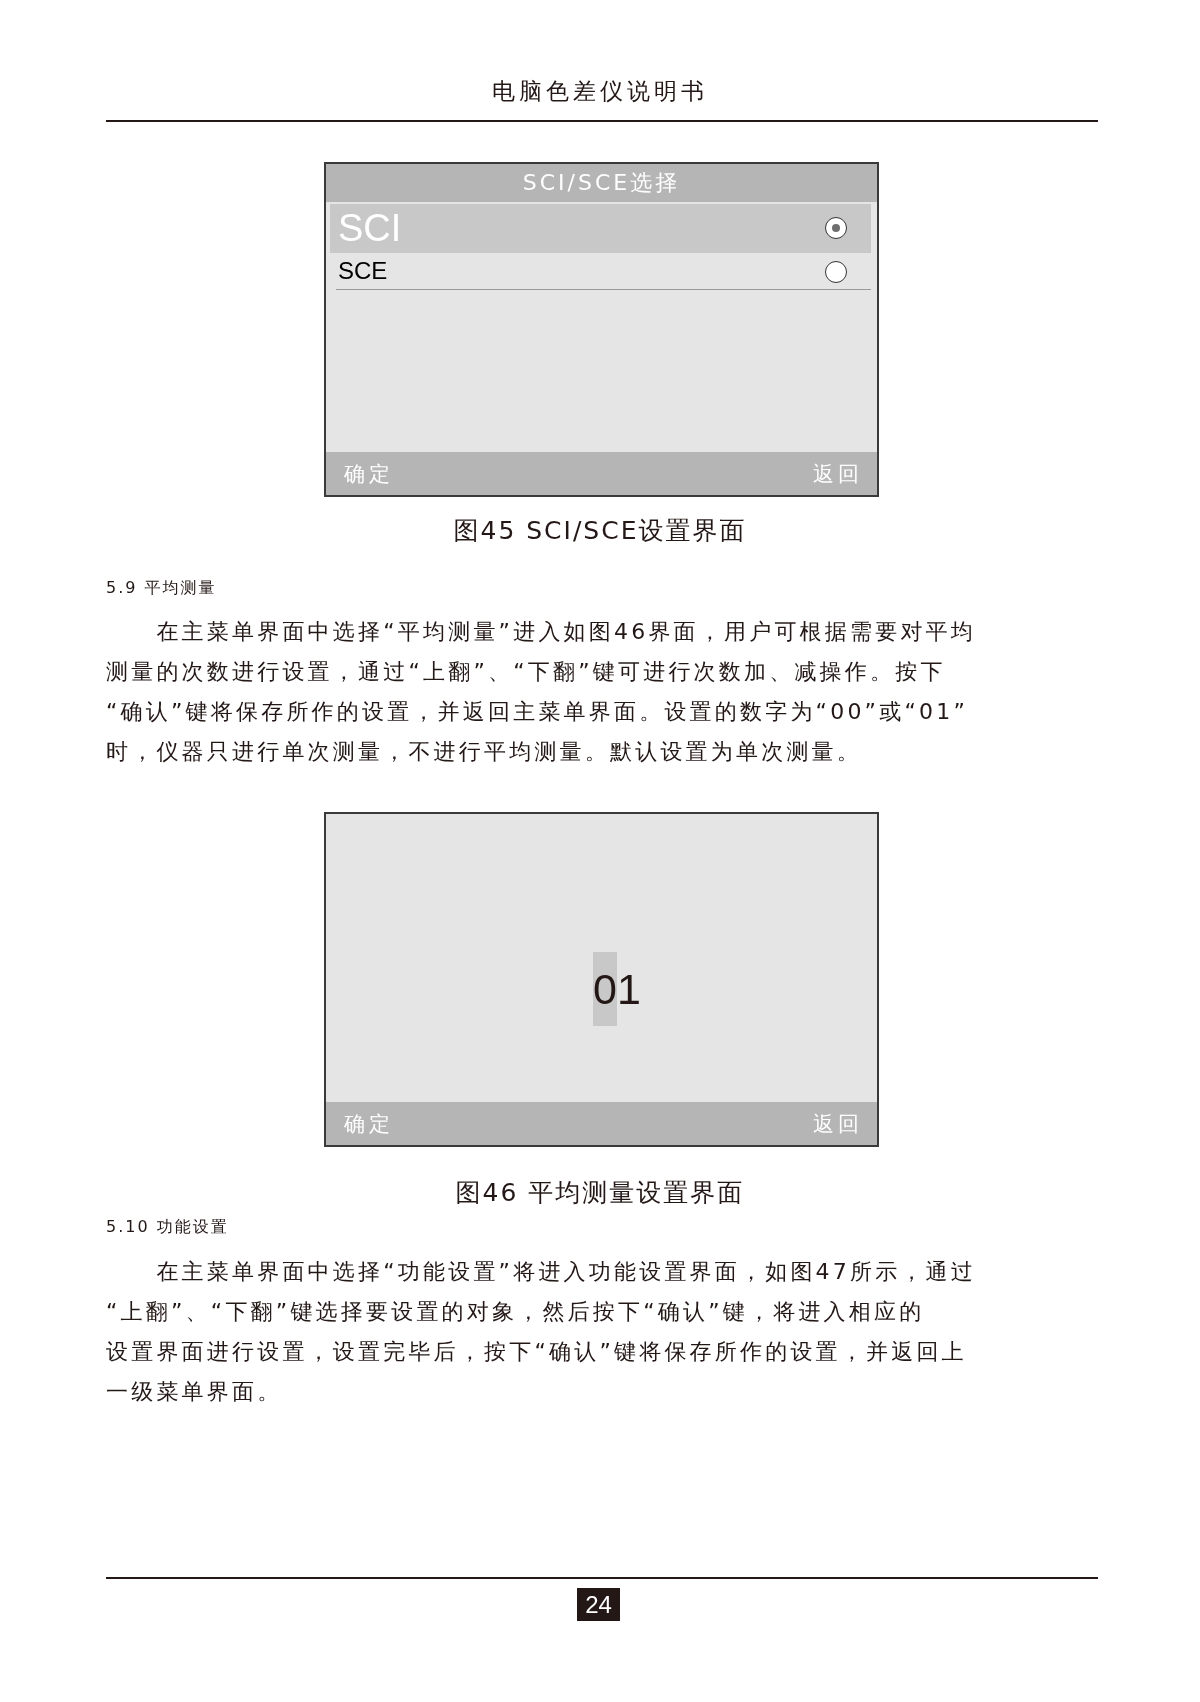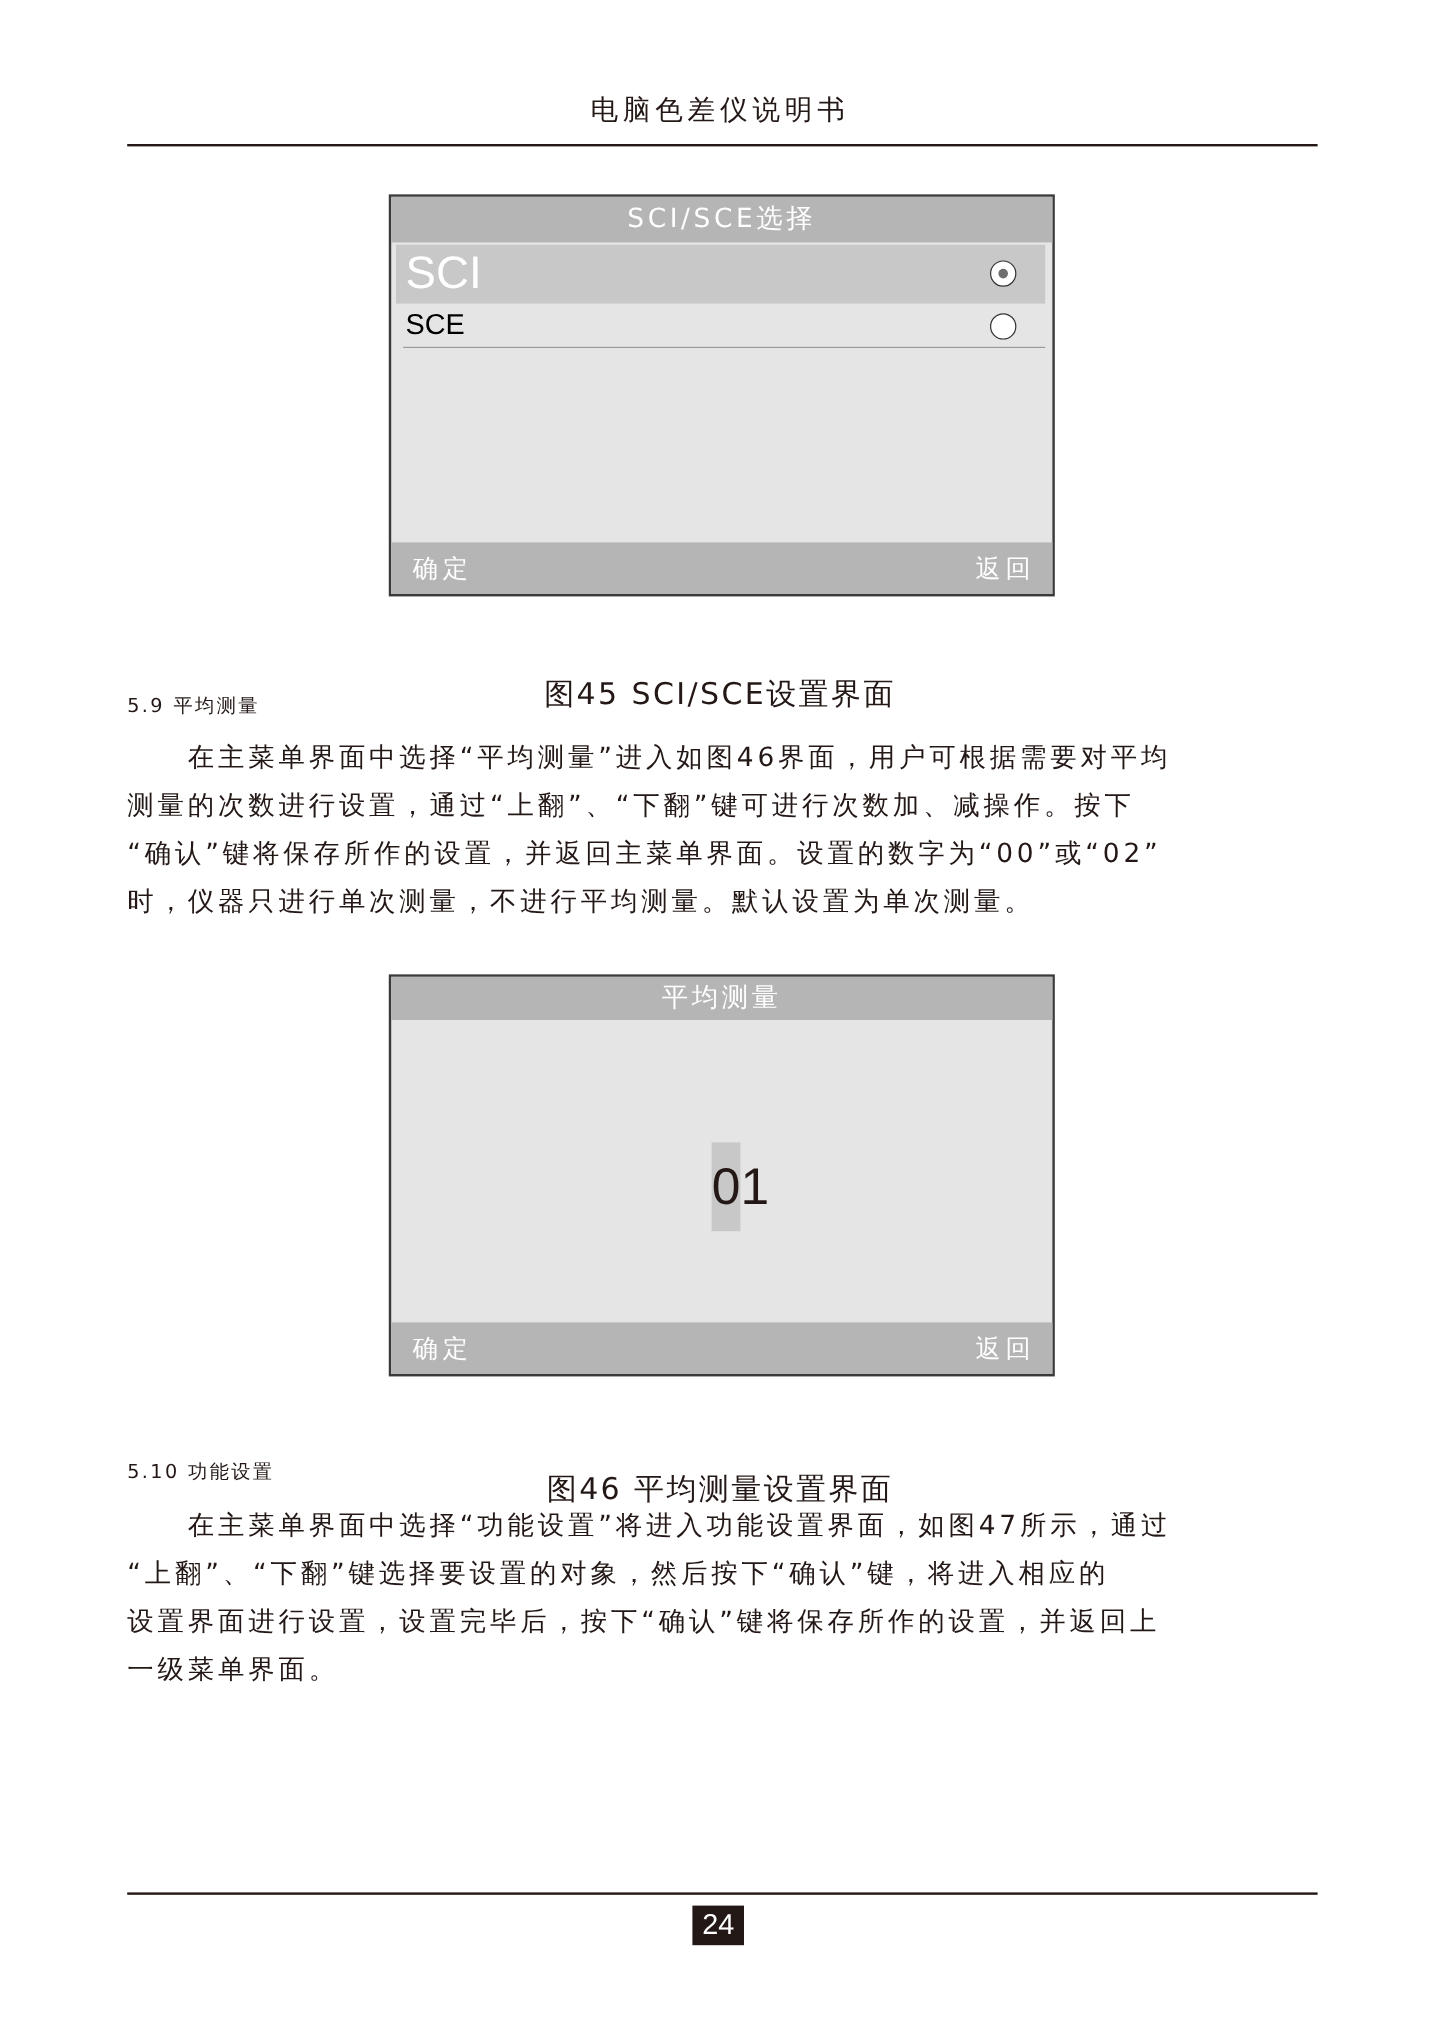--- a/index.html
+++ b/index.html
@@ -16,21 +16,21 @@
   .footbar .left { position: absolute; left: 18px; top: 8px; }
   .footbar .right { position: absolute; right: 14px; top: 8px; }
   .opt-row { position: absolute; left: 4px; right: 6px; }
   .opt-row.sel { background: #c8c8c8; }
   .opt-label { position: absolute; left: 8px; font-family: "Liberation Sans", sans-serif; }
   .radio { position: absolute; right: 24px; width: 22px; height: 22px; border: 1.5px solid #333;
            border-radius: 50%; background: #ffffff; box-sizing: border-box; }
   .radio .dot { position: absolute; left: 50%; top: 50%; width: 8px; height: 8px; margin: -4px 0 0 -4px;
                 border-radius: 50%; background: #6e6e6e; }
   .divider { position: absolute; left: 10px; right: 6px; height: 1px; background: #9a9a9a; }
-  .caption { left: 0; width: 1200px; text-align: center; font-size: 25px; letter-spacing: 2px; margin-top: 48px; }
+  .caption { left: 0; width: 1200px; text-align: center; font-size: 25px; letter-spacing: 2px; }
   .section { left: 106px; font-size: 16px; letter-spacing: 2px; }
   .para { left: 106px; width: 992px; font-size: 22px; line-height: 40px; letter-spacing: 3.2px;
           text-align: justify; }
   .para .line { display: block; white-space: nowrap; }
   .digits { position: absolute; left: 0; right: 0; top: 138px; text-align: center;
             font-family: "Liberation Sans", sans-serif; font-size: 43px; line-height: 74px; color: #231815; margin-left: 31px; }
   .digits .cursor { background: #c8c8c8; display: inline-block; }
   .pagenum { left: 577px; top: 1588px; width: 43px; height: 33px; background: #231815; color: #fff;
              text-align: center; font-family: "Liberation Sans", sans-serif; font-size: 24px; line-height: 33px; }
 </style>
@@ -60,26 +60,25 @@
     <span class="left">确定</span>
     <span class="right">返回</span>
   </div>
 </div>
 <div class="abs caption" style="top:514px;">图45 SCI/SCE设置界面</div>
 
 <div class="abs section" style="top:578px;">5.9 平均测量</div>
 <div class="abs para" style="top:612px;">
   <span class="line">　　在主菜单界面中选择“平均测量”进入如图46界面，用户可根据需要对平均</span>
   <span class="line">测量的次数进行设置，通过“上翻”、“下翻”键可进行次数加、减操作。按下</span>
-  <span class="line">“确认”键将保存所作的设置，并返回主菜单界面。设置的数字为“00”或“02”</span>
+  <span class="line">“确认”键将保存所作的设置，并返回主菜单界面。设置的数字为“00”或“01”</span>
   <span class="line">时，仪器只进行单次测量，不进行平均测量。默认设置为单次测量。</span>
 </div>
 
 <div class="abs screen" style="top:812px; height:331px;">
-  <div class="titlebar" style="height:36px; line-height:36px;">平均测量</div>
   <div class="digits">
     <span class="cursor">0</span><span>1</span>
   </div>
   <div class="footbar">
     <span class="left">确定</span>
     <span class="right">返回</span>
   </div>
 </div>
 <div class="abs caption" style="top:1176px;">图46 平均测量设置界面</div>
 

